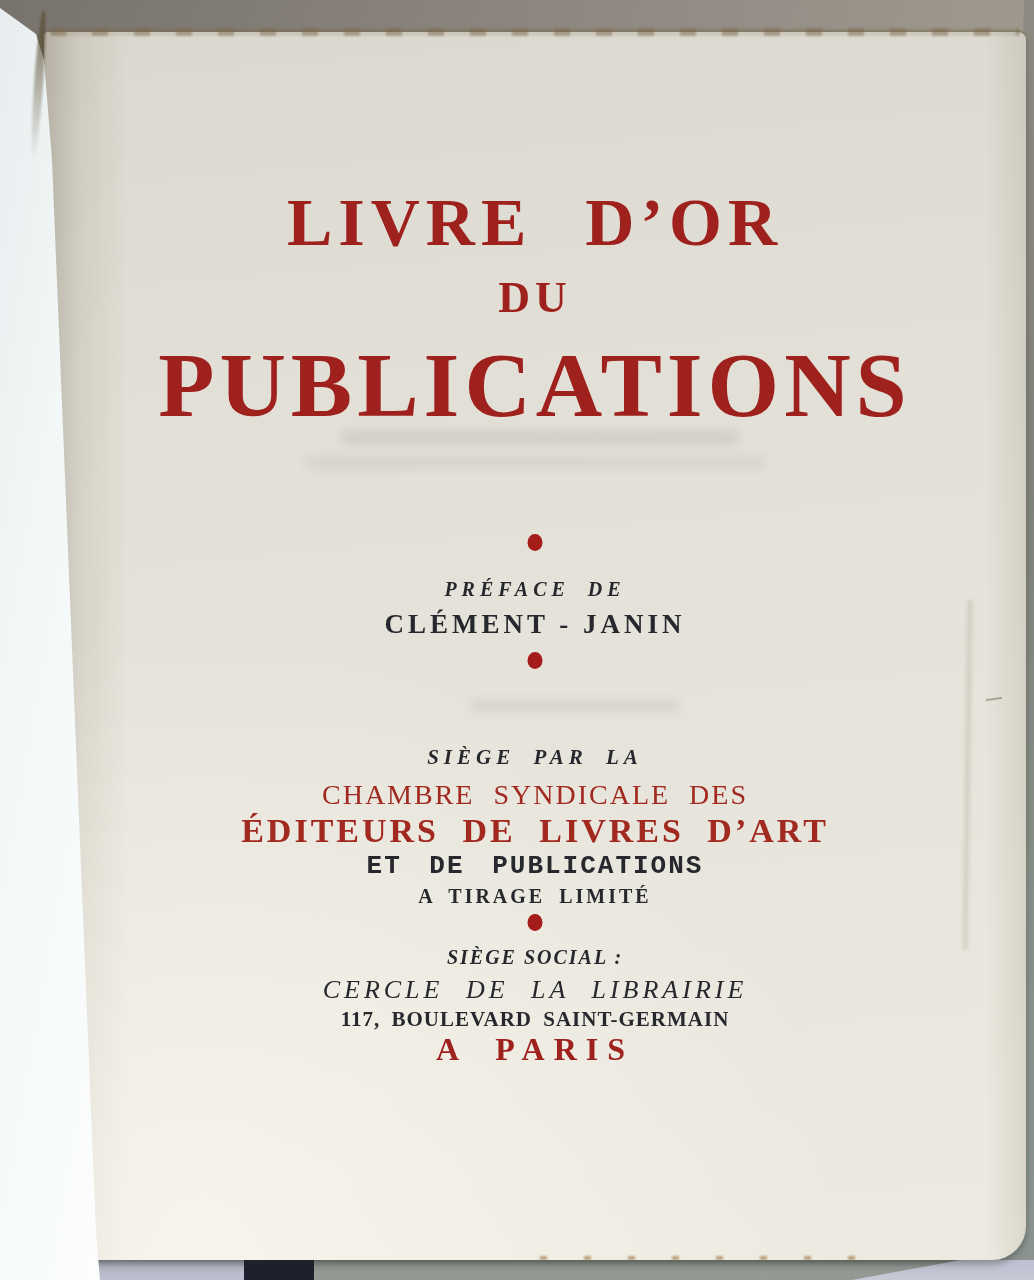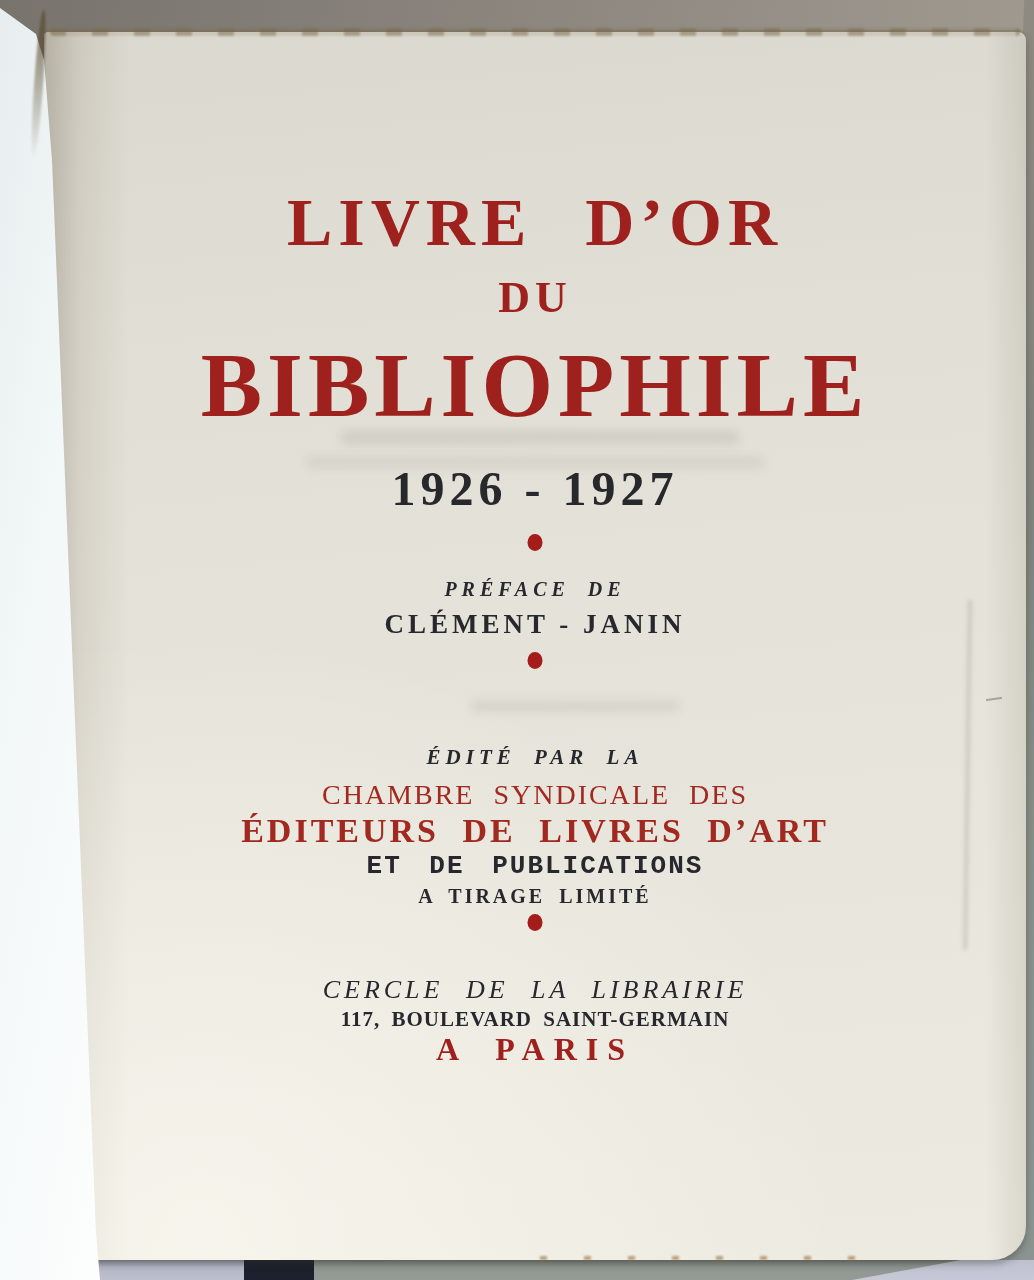--- a/index.html
+++ b/index.html
@@ -101,36 +101,36 @@
 
   <div class="ghost g1"></div>
   <div class="ghost g2"></div>
   <div class="ghost g3"></div>
   <div class="crease-right"></div>
   <div class="fold-notch"></div>
 
   <div class="text-layer">
     <div class="line t1 red-deep">LIVRE D’OR</div>
     <div class="line t2 red-deep">DU</div>
-    <div class="line t3 red-deep">BIBLIOPHILE</div>
-    <div class="line years">1926 - 1927</div>
+    <div class="line t3 red-deep">PUBLICATIONS</div>
 
     <div class="dot d1"></div>
 
     <div class="line preface-label ink">PRÉFACE DE</div>
     <div class="line preface-author ink">CLÉMENT - JANIN</div>
 
     <div class="dot d2"></div>
 
-    <div class="line edited-by ink">ÉDITÉ PAR LA</div>
+    <div class="line edited-by ink">SIÈGE PAR LA</div>
     <div class="line pub1 red-mid">CHAMBRE SYNDICALE DES</div>
     <div class="line pub2 red-mid">ÉDITEURS DE LIVRES D’ART</div>
     <div class="line pub3 ink">ET DE PUBLICATIONS</div>
     <div class="line pub4 ink">A TIRAGE LIMITÉ</div>
 
     <div class="dot d3"></div>
 
+    <div class="line siege-label ink">SIÈGE SOCIAL :</div>
     <div class="line addr1 ink">CERCLE DE LA LIBRAIRIE</div>
     <div class="line addr2 ink">117, BOULEVARD SAINT-GERMAIN</div>
     <div class="line addr3 red-deep">A PARIS</div>
   </div>
 
 </div>
 
 </body></html>

